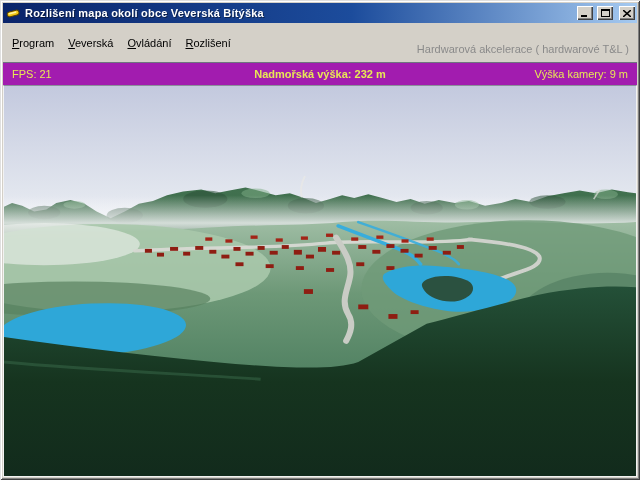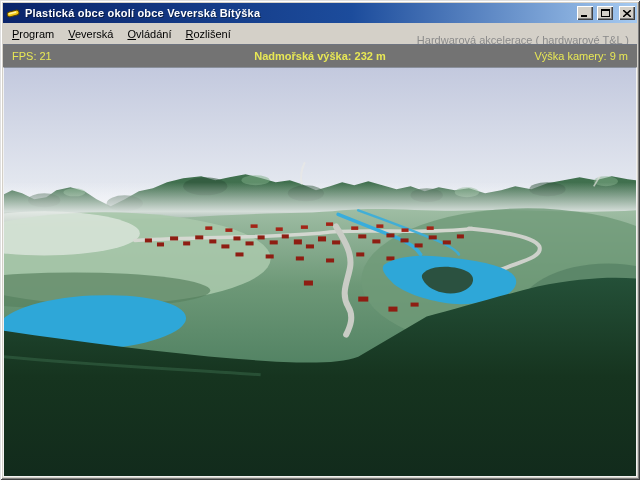--- a/index.html
+++ b/index.html
@@ -12,27 +12,27 @@
   .titlebar{height:18px;min-height:18px;background:linear-gradient(90deg,#0a246a 0%,#1c4c9c 55%,#a6caf0 100%);
     display:flex;align-items:center;padding:1px 2px;gap:3px;}
   .app-icon{width:16px;height:14px;flex:0 0 auto;display:flex;align-items:center;justify-content:center;}
   .title-text{flex:1;color:#ffffff;font-size:11px;font-weight:bold;white-space:nowrap;overflow:hidden;
     text-shadow:1px 1px 0 rgba(0,0,0,.45);padding-left:1px;letter-spacing:.2px;}
   .winbtn{width:16px;height:14px;background:#d4d0c8;border:none;padding:0;margin-left:1px;
     box-shadow:inset 1px 1px 0 #ffffff,inset -1px -1px 0 #404040,inset -2px -2px 0 #808080;
     display:flex;align-items:center;justify-content:center;}
   .winbtn.close{margin-left:3px;}
   
-  .menubar{height:21px;min-height:21px;background:#d4d0c8;display:flex;align-items:center;
+  .menubar{height:39px;min-height:21px;background:#d4d0c8;display:flex;align-items:center;
     font-size:11px;color:#000;padding:0 2px;}
   .menu-item{padding:2px 7px;cursor:default;}
   .menu-item::first-letter{text-decoration:underline;}
   .menu-right{flex:1;text-align:right;color:#8a8a8a;padding-right:6px;white-space:nowrap;margin-top:12px;}
   
-  .statusbar{height:22px;min-height:22px;background:#737373;border-top:1px solid #6e7480;
+  .statusbar{height:22px;min-height:22px;background:#a21caf;border-top:1px solid #6e7480;
     display:flex;align-items:center;font-size:11px;color:#e8e855;padding:0 9px;}
   .statusbar .cell{flex:1;white-space:nowrap;}
   .cell.c-left{text-align:left;}
   .cell.c-center{text-align:center;font-weight:bold;}
   .cell.c-right{text-align:right;}
   
   .viewport{flex:1;position:relative;border:1px solid #f2f2f2;border-top-color:#8a909b;
     background:#cfd4e2;overflow:hidden;}
   .viewport svg{display:block;width:100%;height:100%;}
 </style>
@@ -41,21 +41,21 @@
 
 <div class="window">
 
   <div class="titlebar">
     <span class="app-icon">
       <svg width="14" height="12" viewBox="0 0 14 12">
         <rect x="1" y="4" width="12" height="5" rx="2.5" transform="rotate(-14 7 6)" fill="#f2c714" stroke="#5a4200" stroke-width="1"></rect>
         <rect x="2.5" y="5" width="8" height="1.6" rx="0.8" transform="rotate(-14 7 6)" fill="#fff3a0"></rect>
       </svg>
     </span>
-    <span class="title-text">Plastická obce okolí obce Veverská Bítýška</span>
+    <span class="title-text">Rozlišení mapa okolí obce Veverská Bítýška</span>
     <button class="winbtn" title="">
       <svg width="8" height="7" viewBox="0 0 8 7">
           <rect x="0" y="5" width="6" height="2" fill="#000"></rect>
         </svg>
     </button>
     <button class="winbtn" title="">
       <svg width="9" height="8" viewBox="0 0 9 8">
           <rect x="0.5" y="0.5" width="8" height="7" fill="none" stroke="#000"></rect>
           <rect x="0" y="0" width="9" height="2" fill="#000"></rect>
         </svg>

